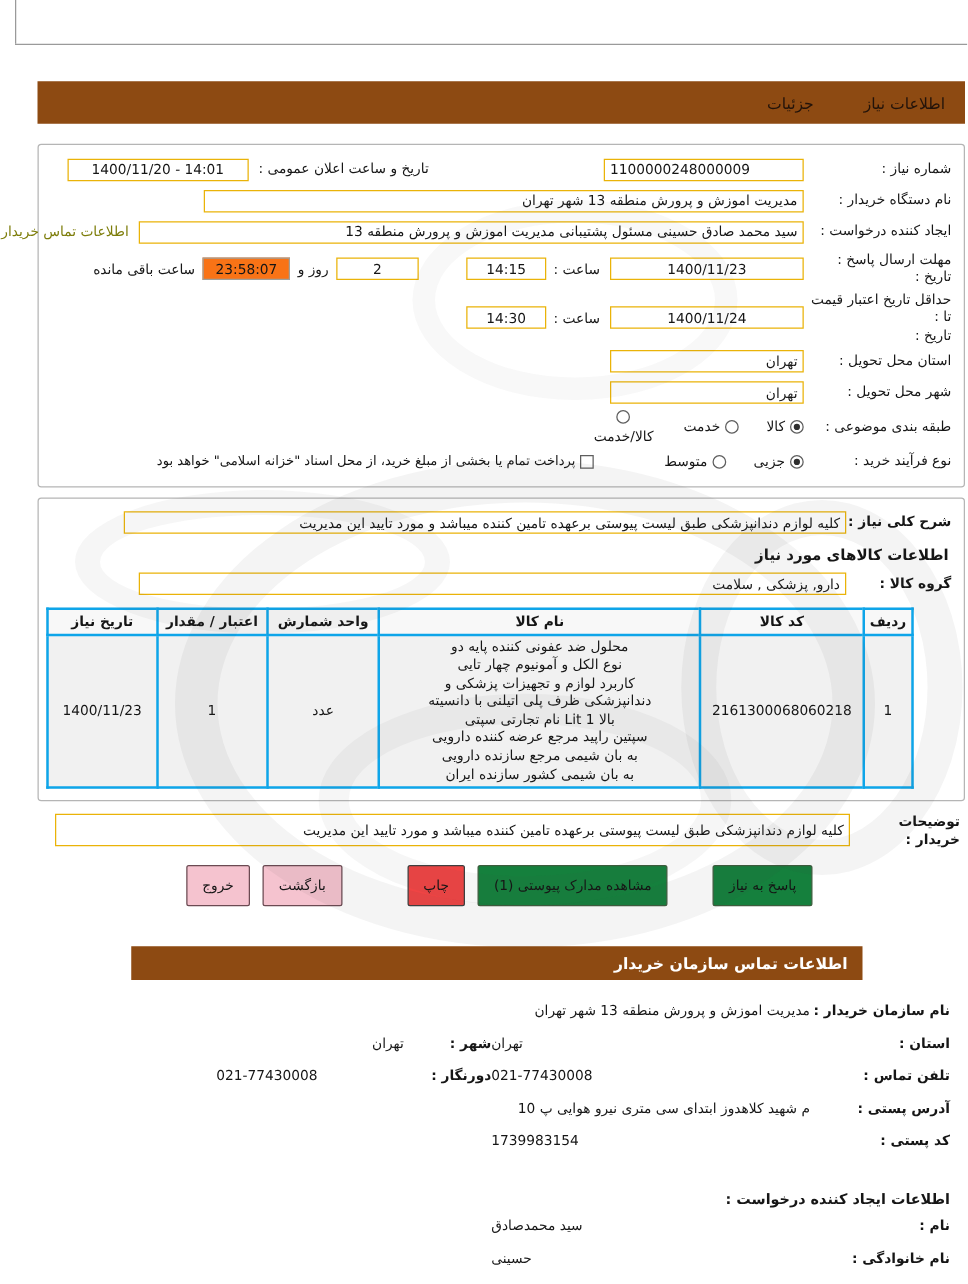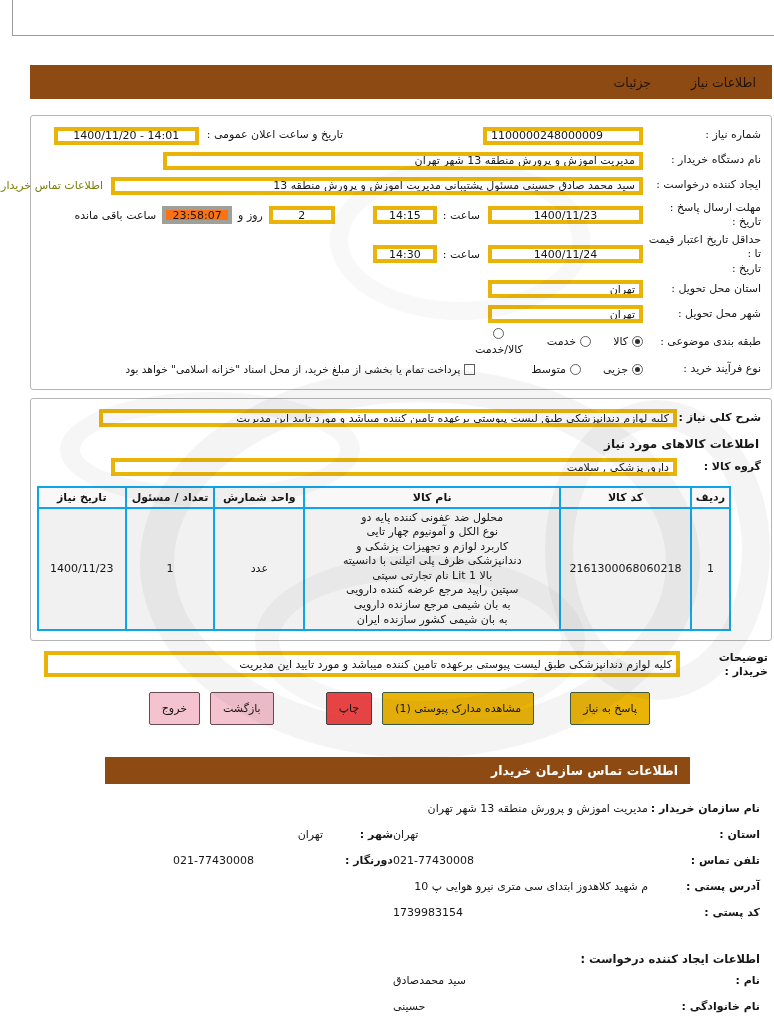--- a/index.html
+++ b/index.html
@@ -36,21 +36,21 @@
   }
   .row{display:flex; align-items:center; min-height:25px; padding:1px 4px;}
   .row.tall{min-height:34px;}
   .lbl{width:118px; flex:none; font-size:11px; line-height:1.3; white-space:pre-line;}
   .lbl2{width:84px; flex:none; font-size:11px; font-weight:bold; line-height:1.3; white-space:pre-line;}
   .lbl3{width:88px; flex:none; font-size:11px; font-weight:bold; line-height:1.3; white-space:pre-line;}
   .slbl{flex:none; font-size:11px; margin-right:8px; margin-left:6px;}
   .txt{flex:none; font-size:11px;}
 
   .box{
-    border:4px solid #eab308; background:#fff; height:18px;
+    border:1px solid #eab308; background:#fff; height:18px;
     display:flex; align-items:center; padding:0 4px; font-size:11px;
     flex:none; overflow:hidden; white-space:nowrap;
   }
   .ltr{direction:ltr; text-align:left;}
   .ctr{justify-content:center;}
   .yellow{background:#f97316; border-color:#a0a09a;}
   .w160{width:160px;} .w145{width:145px;} .w480{width:480px;} .w532{width:532px;}
   .w155{width:155px;} .w64{width:64px;} .w66{width:66px;} .w70{width:70px;}
   .w578{width:578px;} .w566{width:566px;}
   .mr140{margin-right:140px;} .mr38{margin-right:38px;} .mr22{margin-right:22px;}
@@ -77,21 +77,21 @@
 
   .remarks-row{margin:10px 2px 0 30px; display:flex; align-items:flex-start; padding:0 4px;}
   .remarks-box{height:26px; width:636px;}
 
   .btnrow{margin:12px 2px 0 30px; display:flex; align-items:center; padding-right:122px;}
   .btn{
     height:33px; display:flex; align-items:center; justify-content:center;
     border:1px solid #3f3f3f; border-radius:2px; font-size:11px; padding:0 12px;
     cursor:pointer; white-space:nowrap; flex:none; color:#141414;
   }
-  .btn.green{background:#eab308; border-color:#3d5c3d;}
+  .btn.green{background:#15803d; border-color:#3d5c3d;}
   .btn.pink{background:#f5c3cf; border-color:#6b4a52;}
   .btn.plain{background:#ef4444;}
   .btn+.btn{margin-right:10px;}
   .btn.gap36{margin-right:36px;} .btn.gap52{margin-right:52px;}
 
   .secbar{
     margin:32px 84px 0 105px; height:27px; background:#8d4a12; color:#ffffff;
     font-weight:bold; font-size:12.5px; display:flex; align-items:center; padding:0 12px;
   }
 
@@ -215,21 +215,21 @@
       <span class="box w566">دارو, پزشکی , سلامت</span>
     </div>
 
     <table class="tbl">
       <thead>
         <tr>
           <th class="col-row">ردیف</th>
           <th class="col-code">کد کالا</th>
           <th class="col-name">نام کالا</th>
           <th class="col-unit">واحد شمارش</th>
-          <th class="col-qty">تعداد / مسئول</th>
+          <th class="col-qty">اعتبار / مقدار</th>
           <th class="col-date">تاریخ نیاز</th>
         </tr>
       </thead>
       <tbody>
         <tr>
           <td>1</td>
           <td class="ltr" style="text-align:center">2161300068060218</td>
           <td class="namecell">محلول ضد عفونی کننده پایه دو
 نوع الکل و آمونیوم چهار تایی
 کاربرد لوازم و تجهیزات پزشکی و

